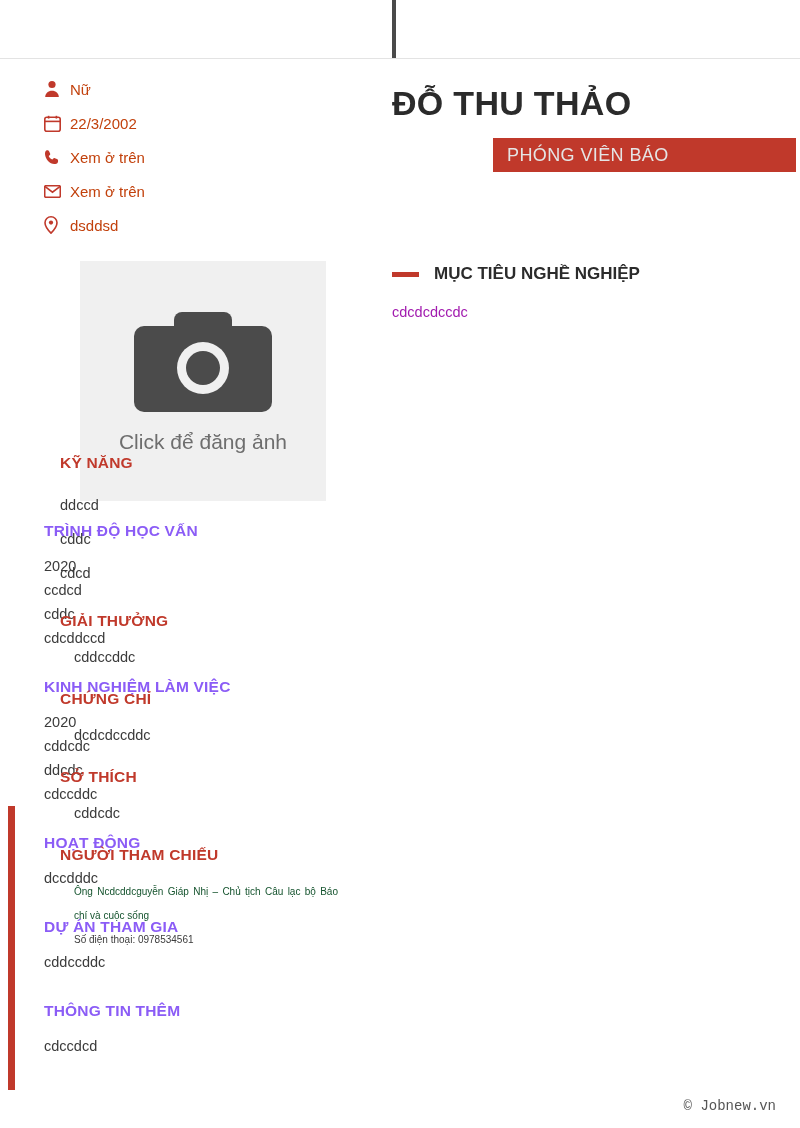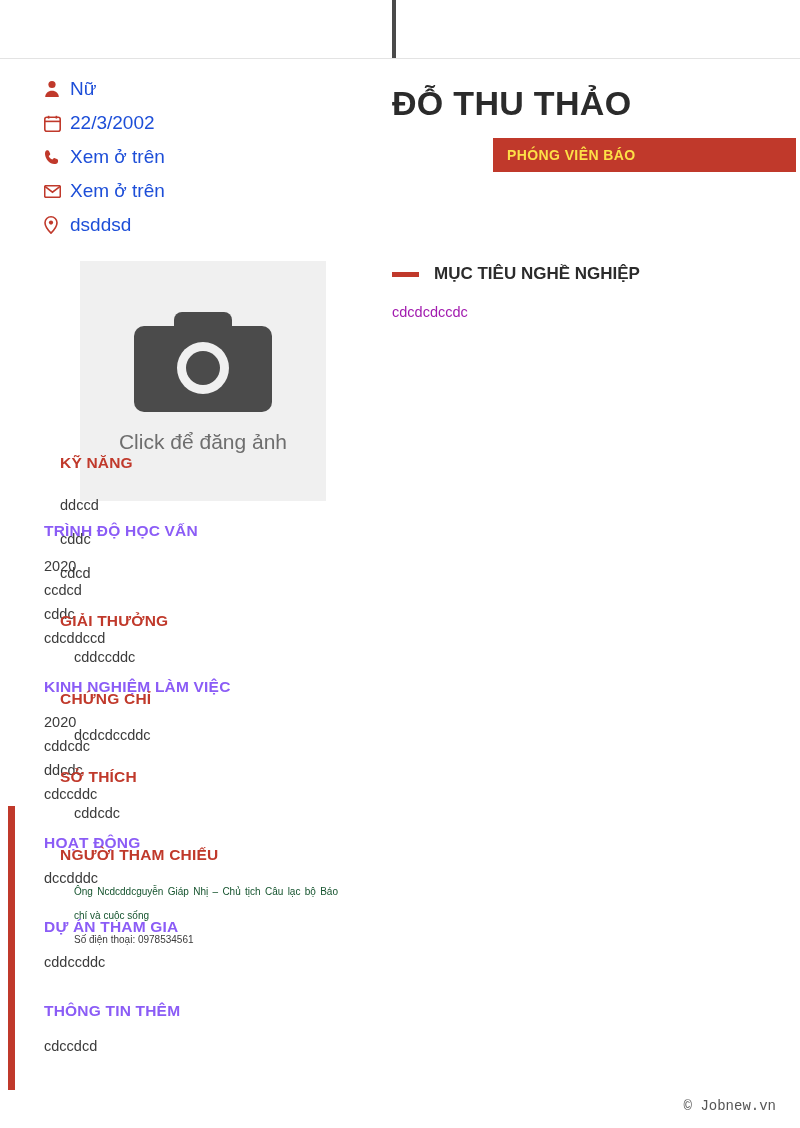--- a/index.html
+++ b/index.html
@@ -67,22 +67,22 @@
   .contact-ico {
     width: 26px;
     min-width: 26px;
     display: flex;
     align-items: center;
     justify-content: flex-start;
     color: #c0392b;
   }
   .contact-ico svg { display: block; }
   .contact-text {
-    font-size: 19px;
-    color: #1d4ed8;
+    font-size: 15px;
+    color: #c2410c;
     text-align: center;
   }
 
   
   .photo-box {
     position: absolute;
     left: 80px;
     top: 261px;
     width: 246px;
     height: 240px;
@@ -173,24 +173,23 @@
     left: 101px;
     top: 72px;
     width: 303px;
     height: 34px;
     background: #c0392b;
     display: flex;
     align-items: center;
     padding-left: 14px;
   }
   .job-title-bar span {
-    color: #fde047;
-    font-size: 14px;
+    color: #e5e5e5;
+    font-size: 18px;
     letter-spacing: .4px;
-    font-weight: bold;
   }
 
   .obj-head {
     position: absolute;
     left: 0px;
     top: 198px;
     display: flex;
     align-items: center;
   }
   .dash {

